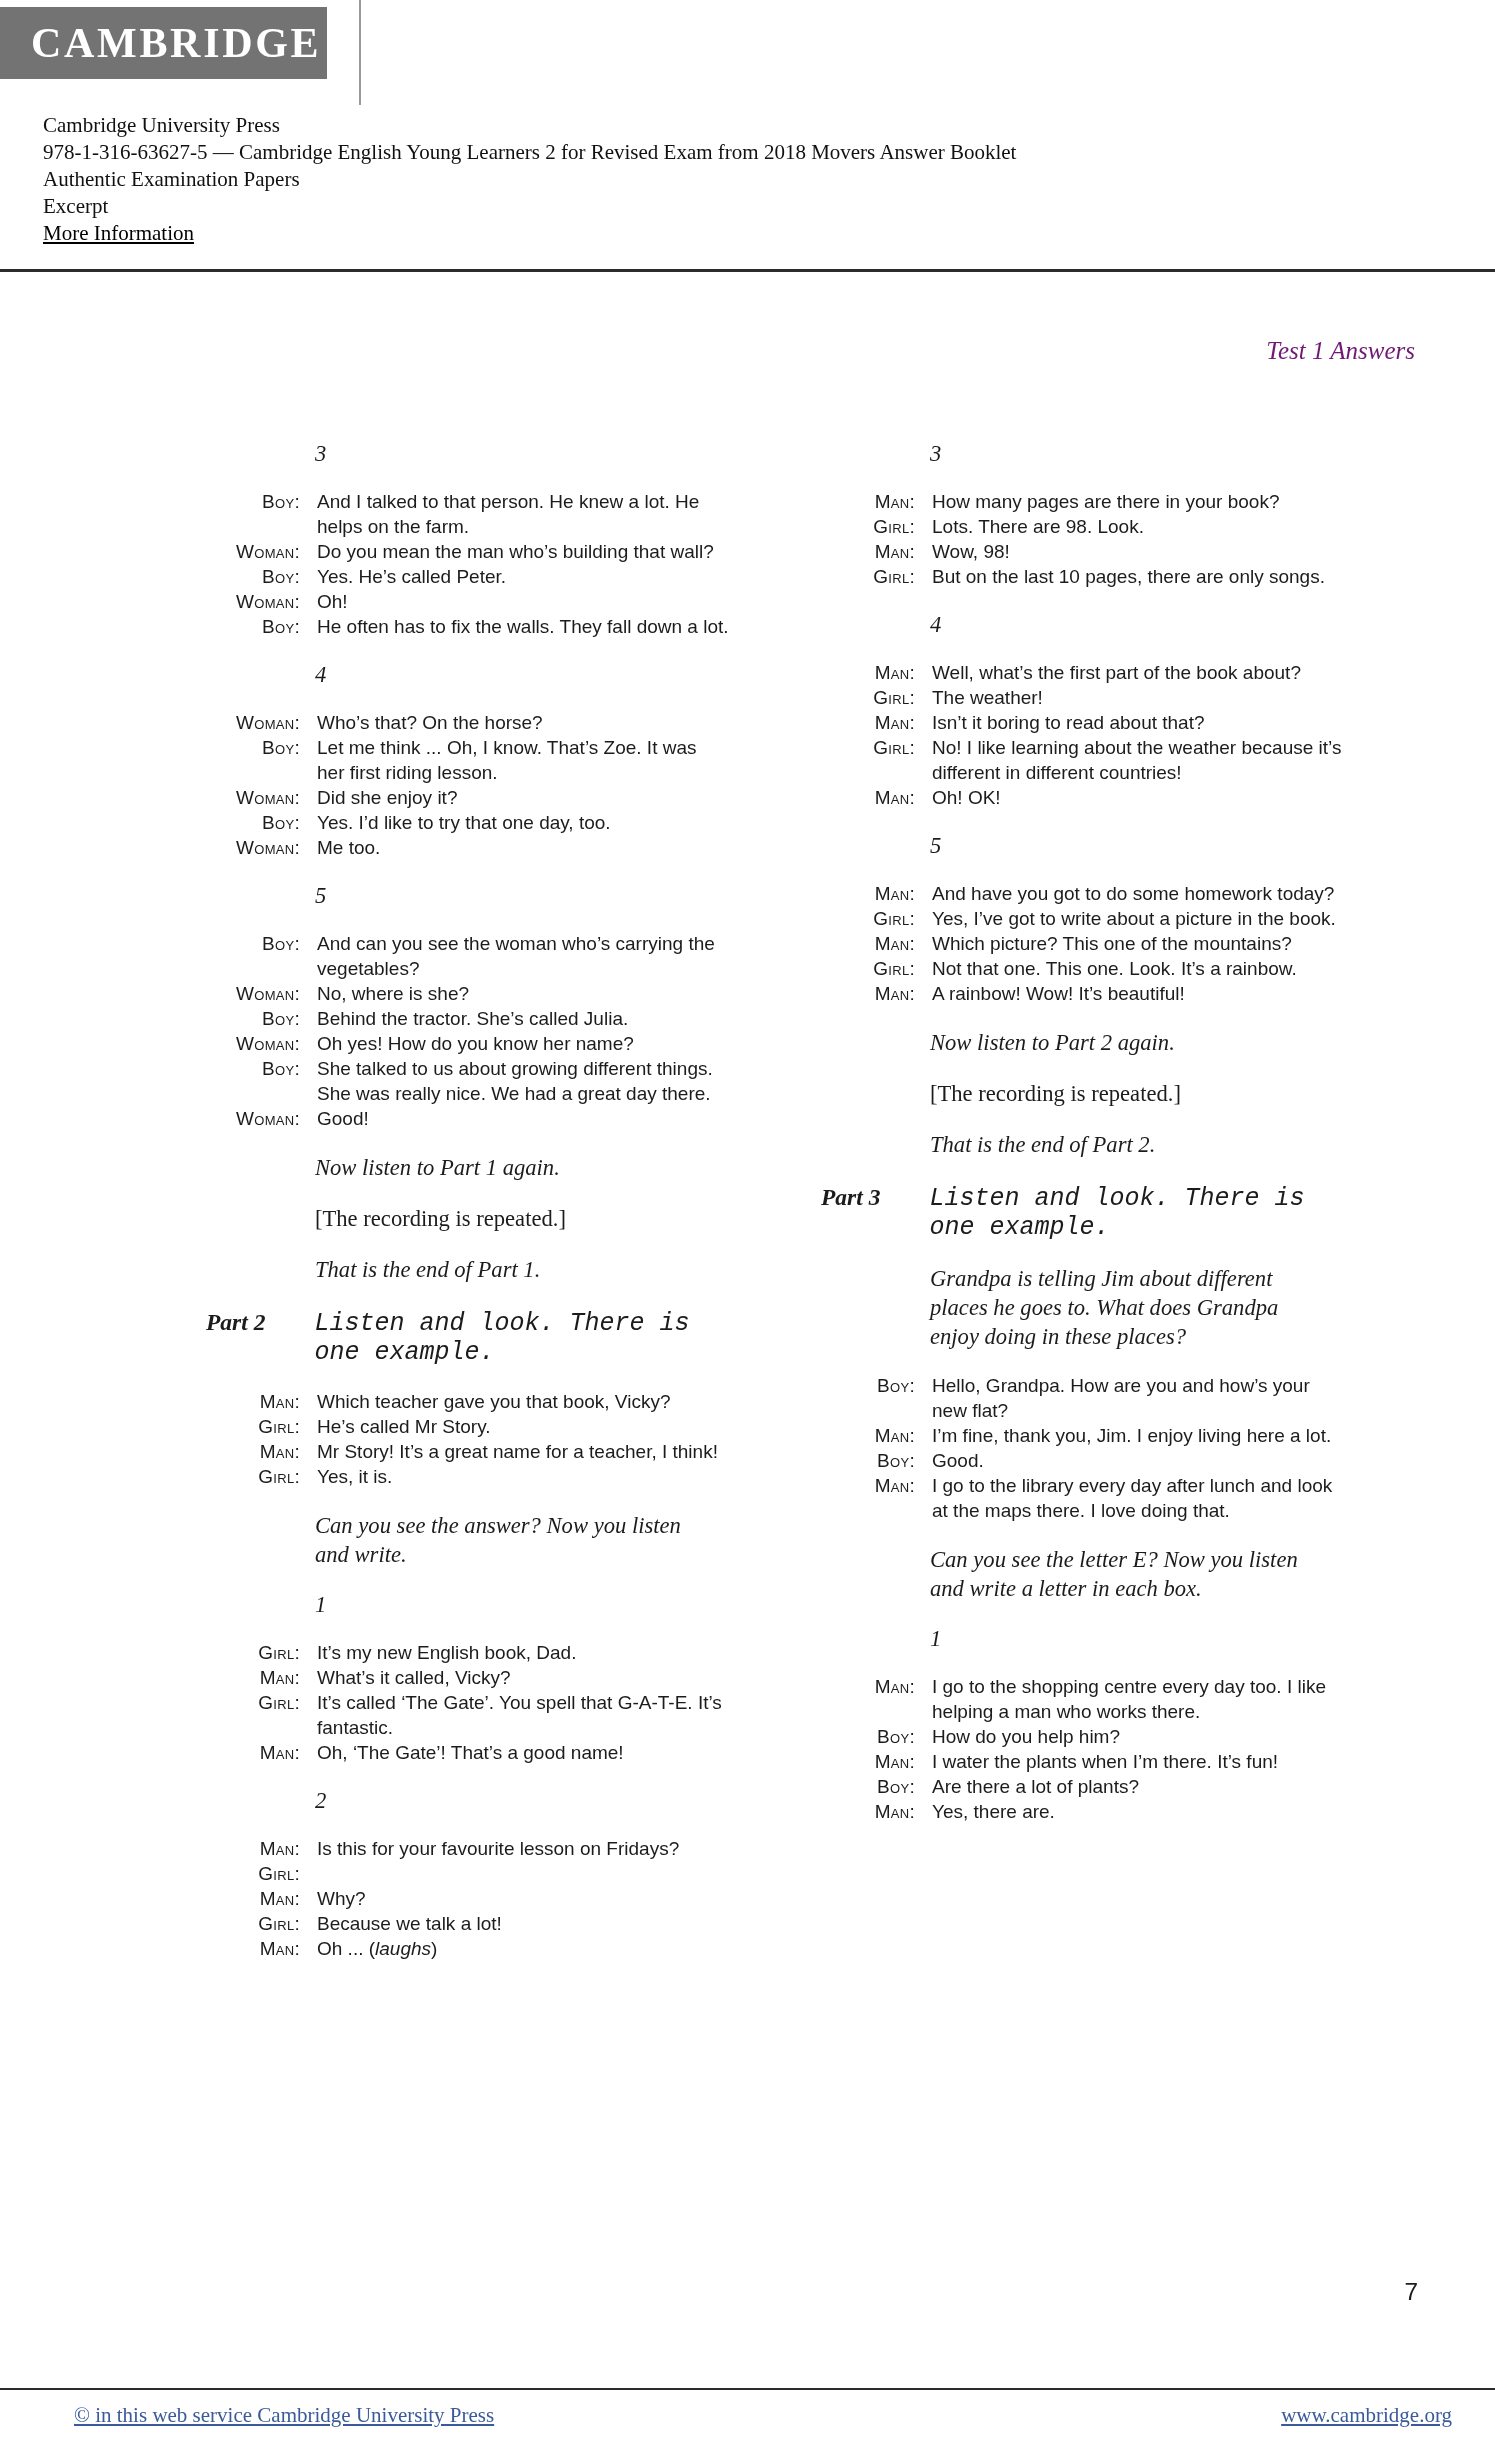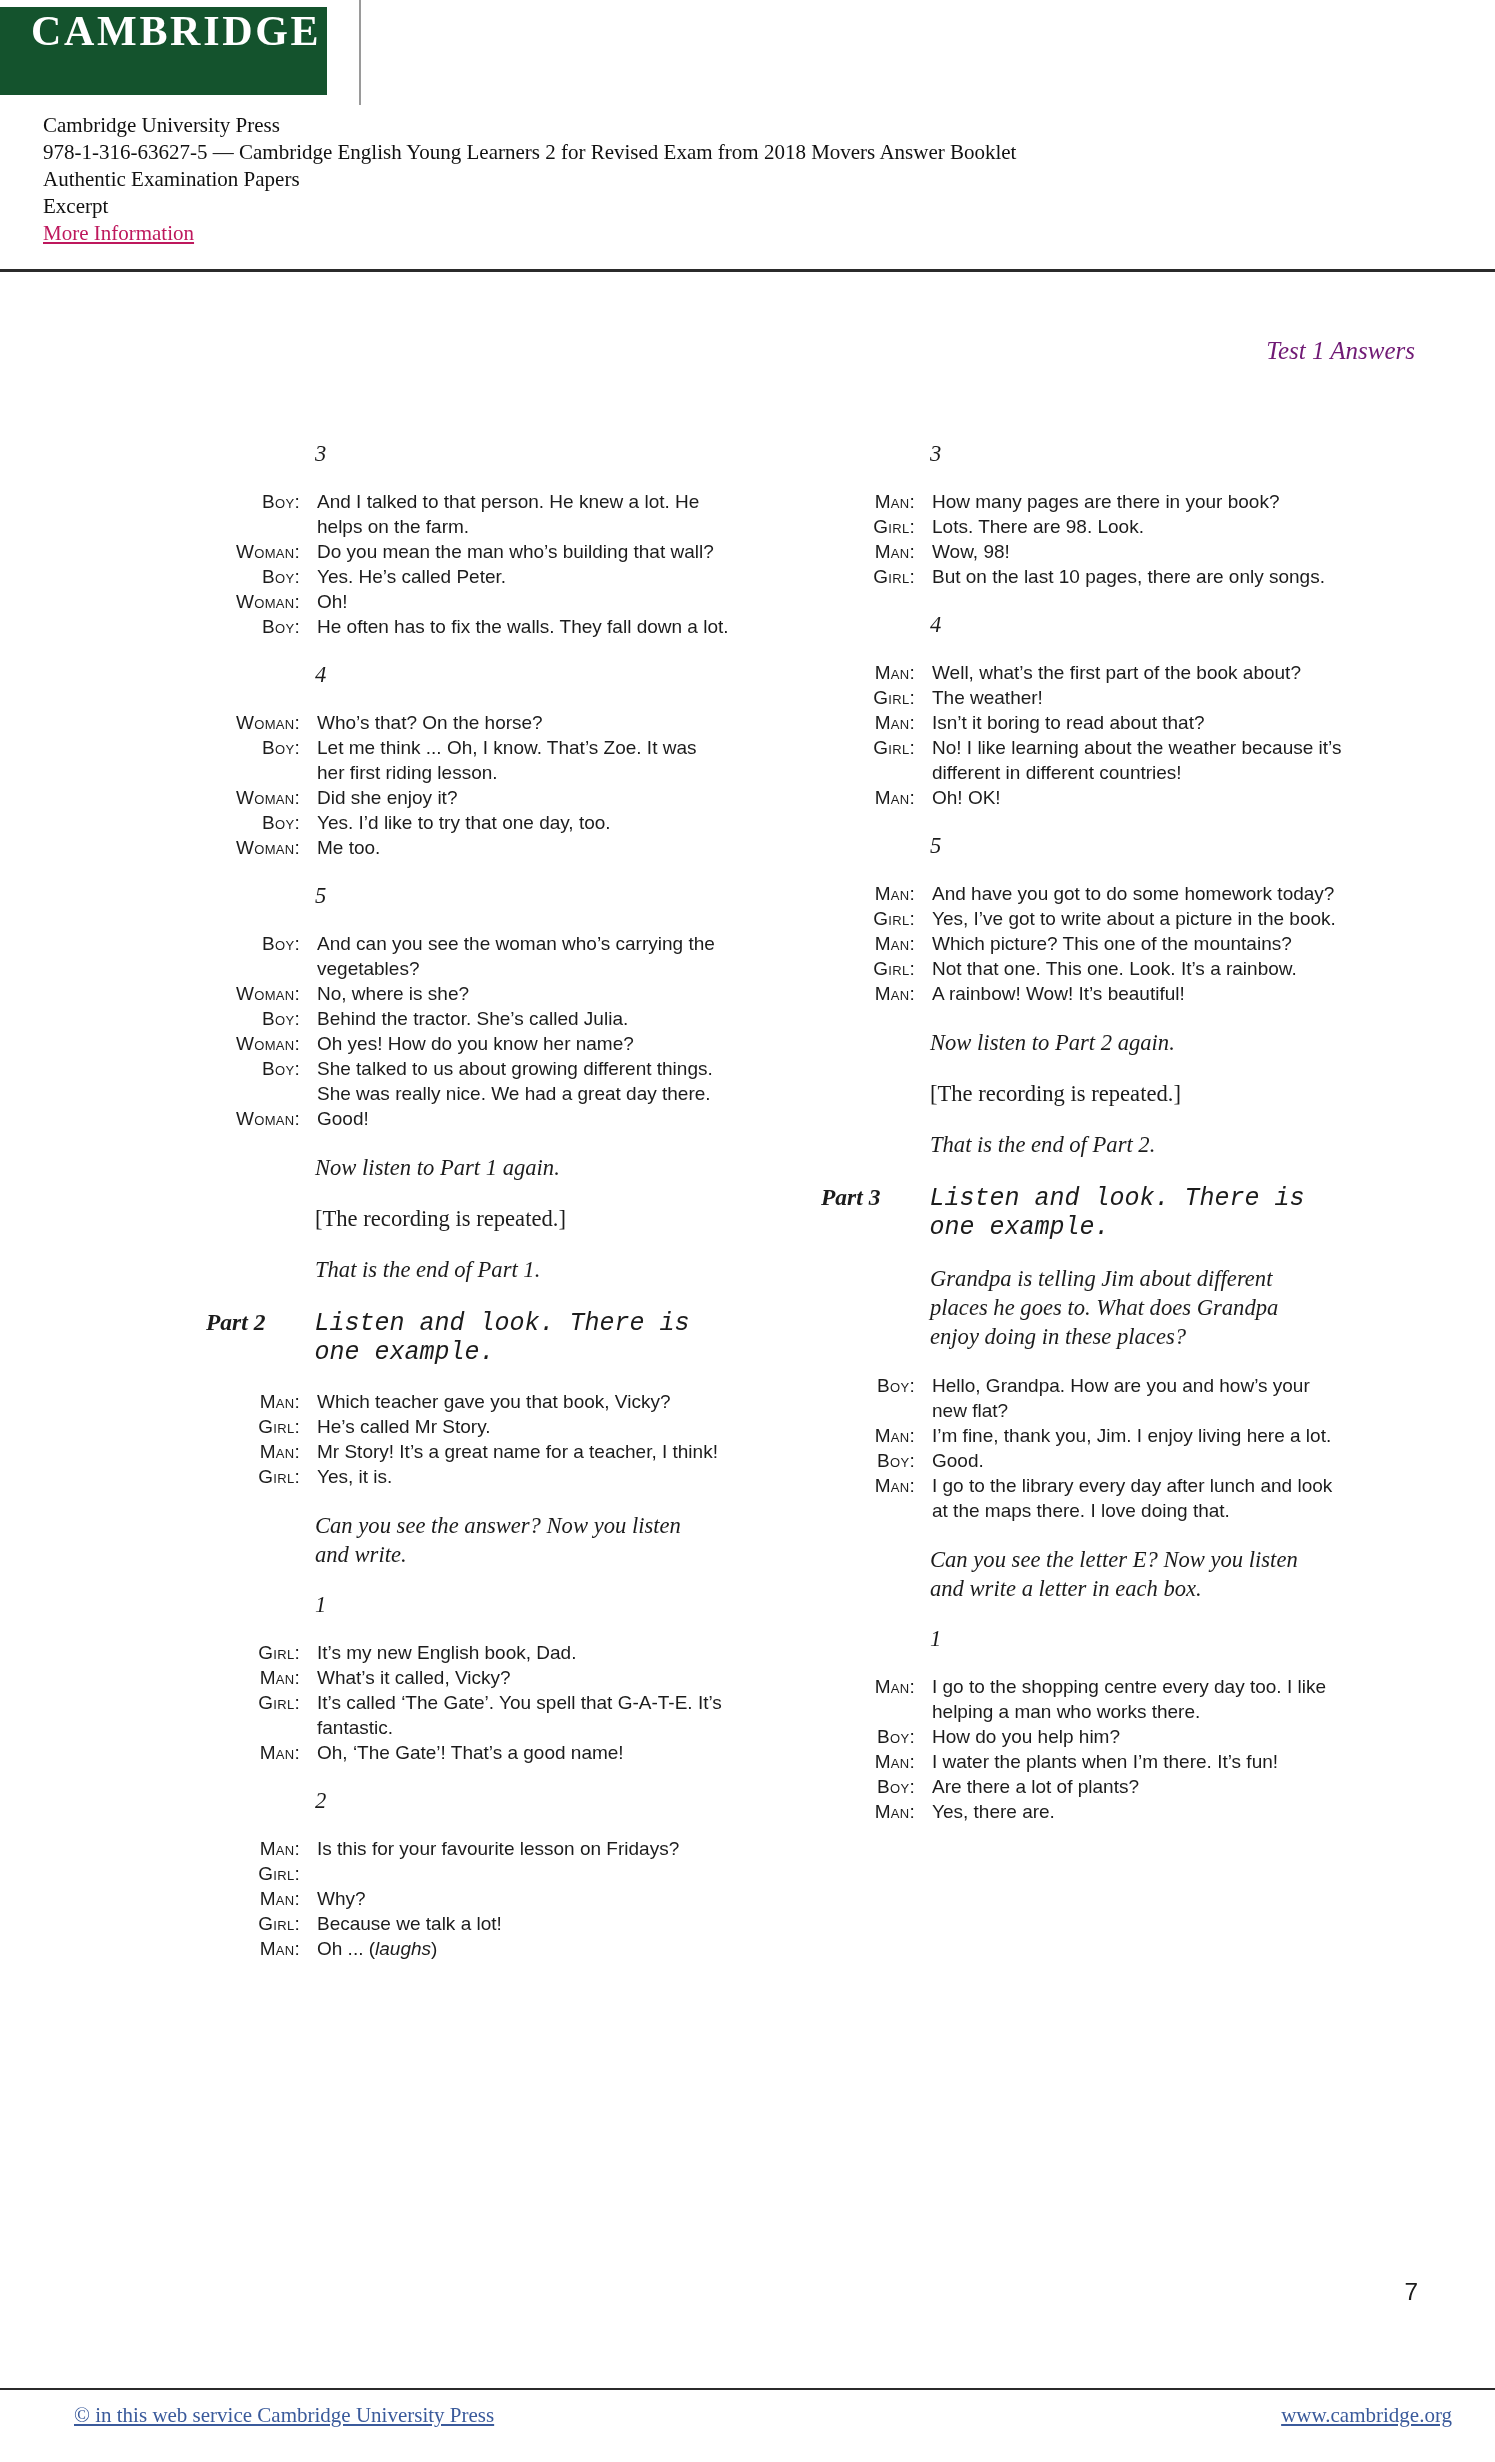--- a/index.html
+++ b/index.html
@@ -6,33 +6,33 @@
   html,body { background:#ffffff; }
   body {
     width:1495px; height:2462px; position:relative;
     font-family:"Liberation Sans", sans-serif;
     color:#1c1c1c;
   }
   .page { position:absolute; inset:0; background:#ffffff; overflow:hidden; }
 
   
   .logo-box {
-    position:absolute; left:0; top:7.2px; width:327px; height:88px;
-    background:#14532d; display:flex; align-items:flex-start; padding-left:31px;
+    position:absolute; left:0; top:7.2px; width:327px; height:72px;
+    background:#737373; display:flex; align-items:center; padding-left:31px;
   }
   .logo-text {
     color:#ffffff; font-family:"Liberation Serif", serif;
     font-size:42px; font-weight:bold; letter-spacing:2.7px;
   }
   .header-vrule { position:absolute; left:359px; top:0; width:1.8px; height:105px; background:#9a9a9a; }
   .header-meta {
     position:absolute; left:43px; top:112px;
     font-family:"Liberation Serif", serif; font-size:21px; line-height:27px; color:#111;
   }
-  .header-meta .link { color:#be185d; text-decoration:underline; cursor:pointer; display:inline-block; }
+  .header-meta .link { color:#000000; text-decoration:underline; cursor:pointer; display:inline-block; }
   .header-hrule { position:absolute; left:0; top:269px; width:1495px; height:2.7px; background:#2b2b2b; }
 
   
   .page-title {
     position:absolute; top:337px; right:80px;
     font-family:"Liberation Serif", serif; font-style:italic; font-size:25px; color:#701a75;
   }
   .columns { position:absolute; left:206px; top:440px; display:flex; gap:92px; }
   .col { width:523px; }
   .blk { margin-top:22px; }

